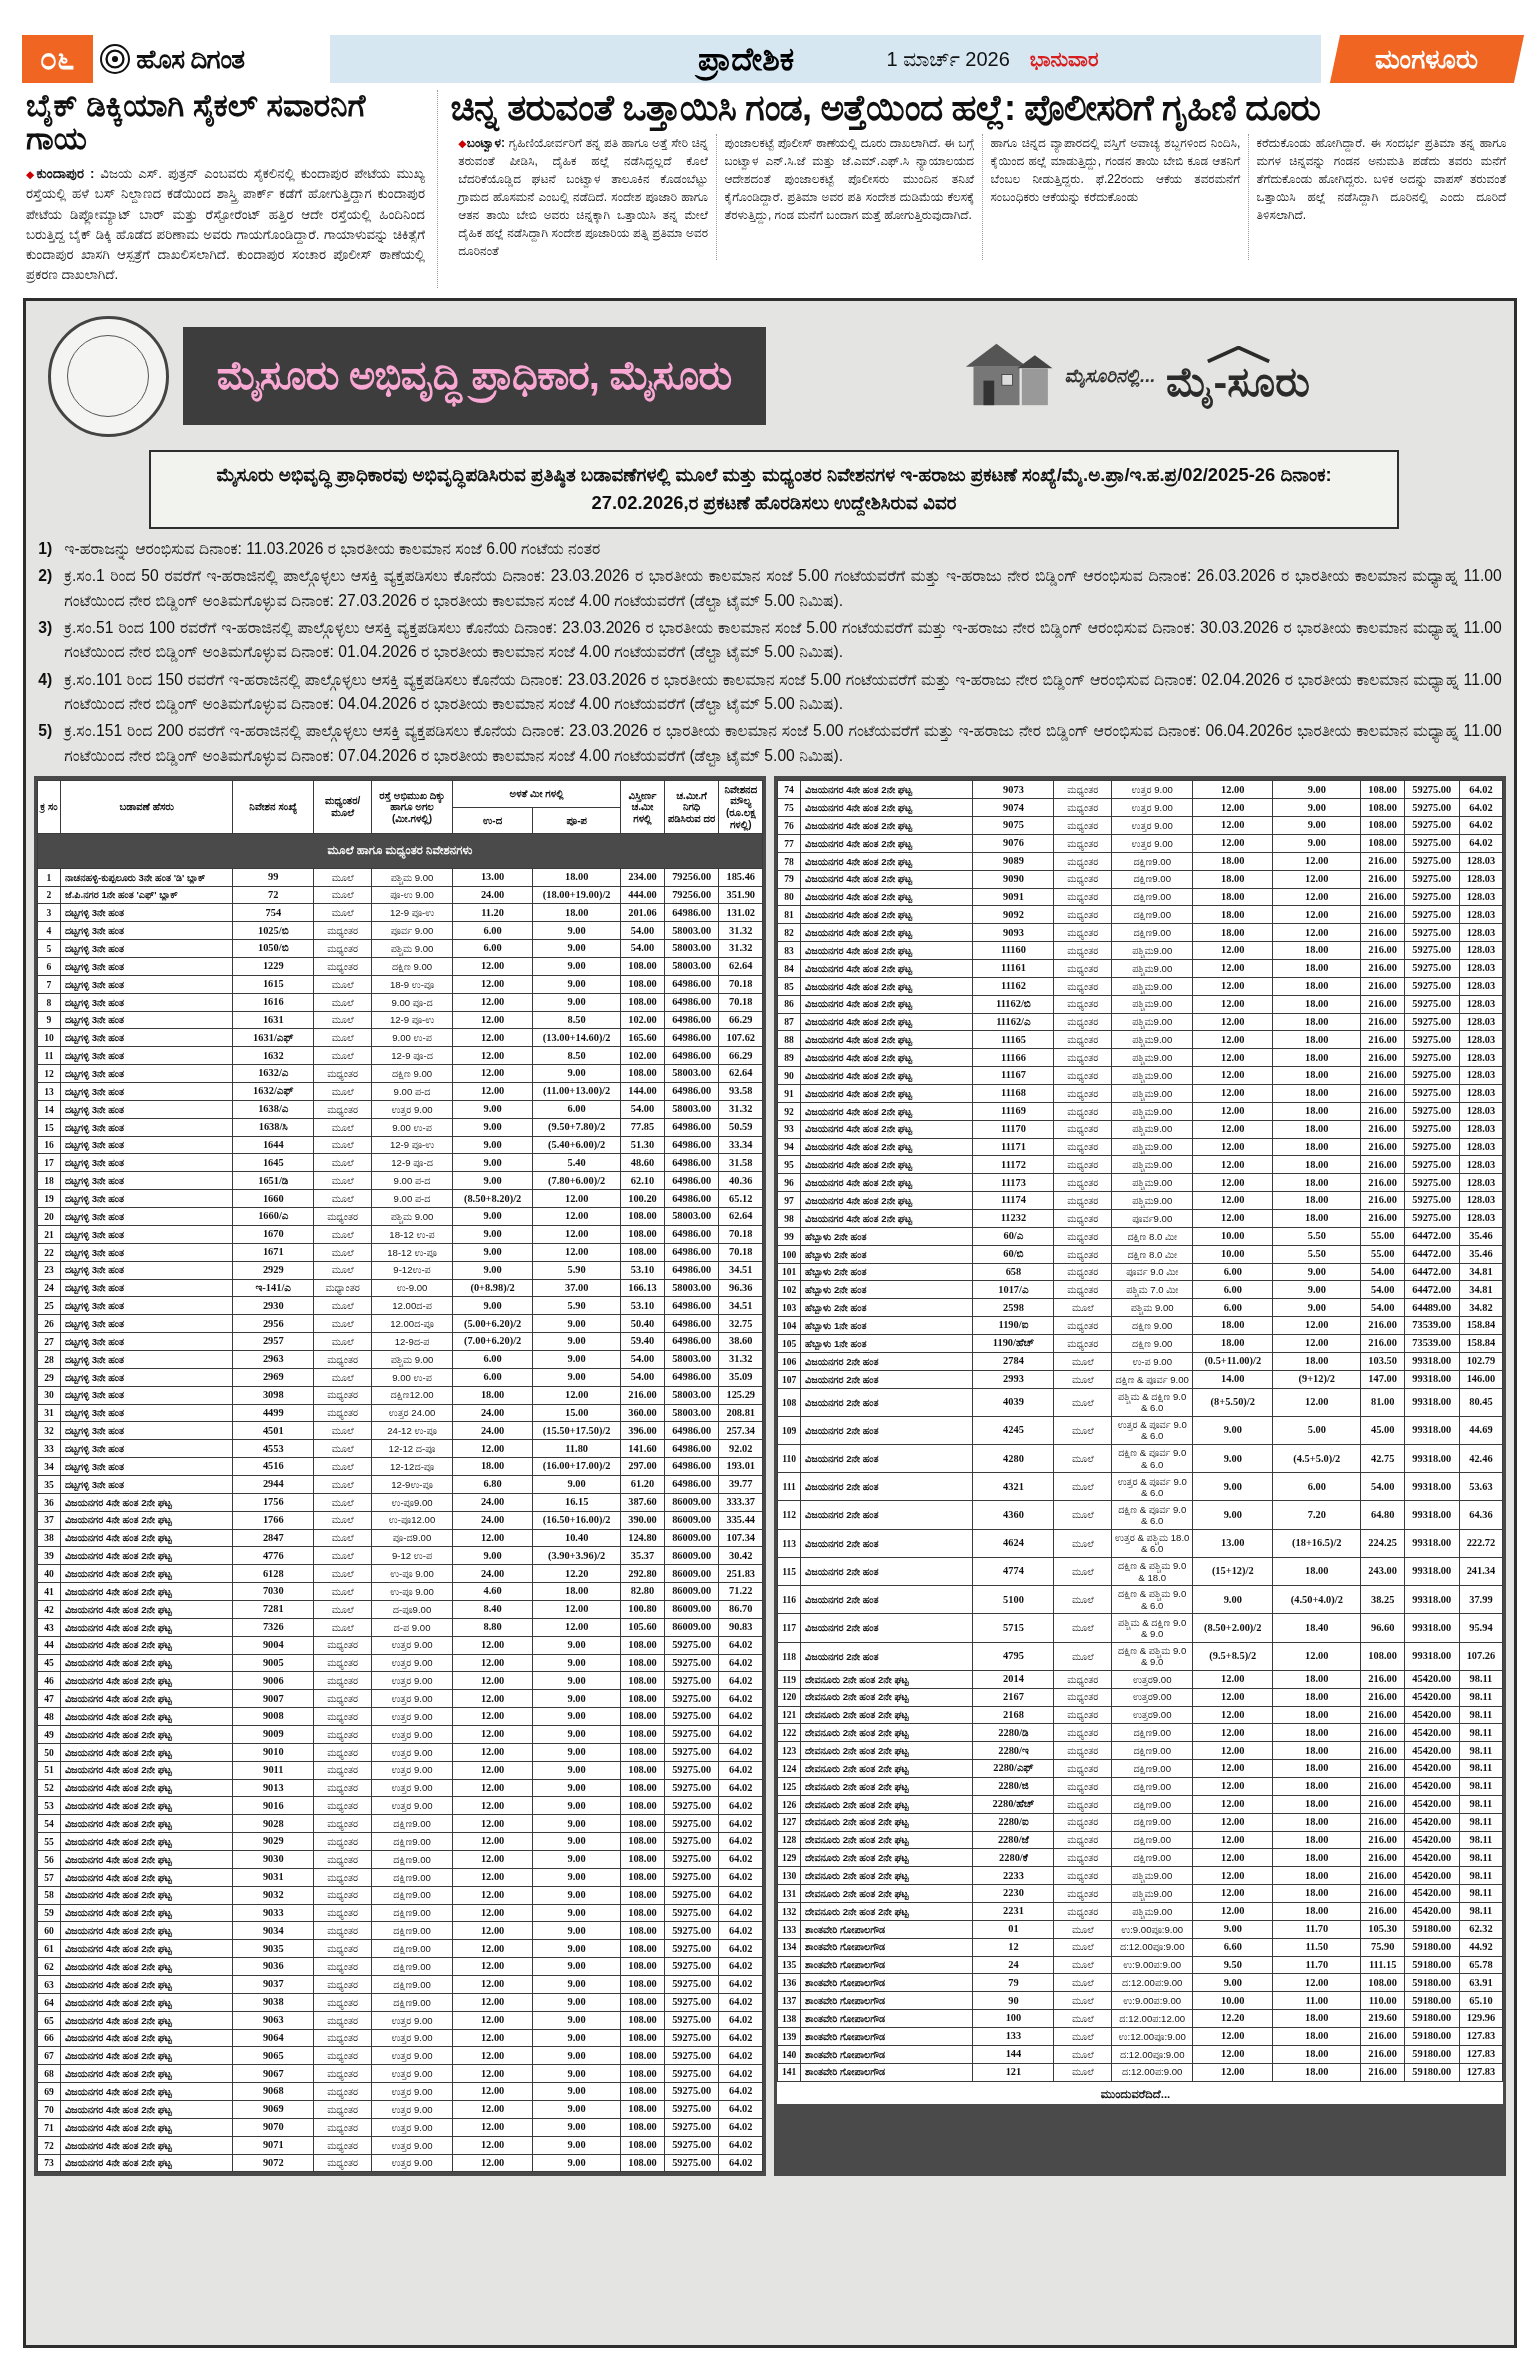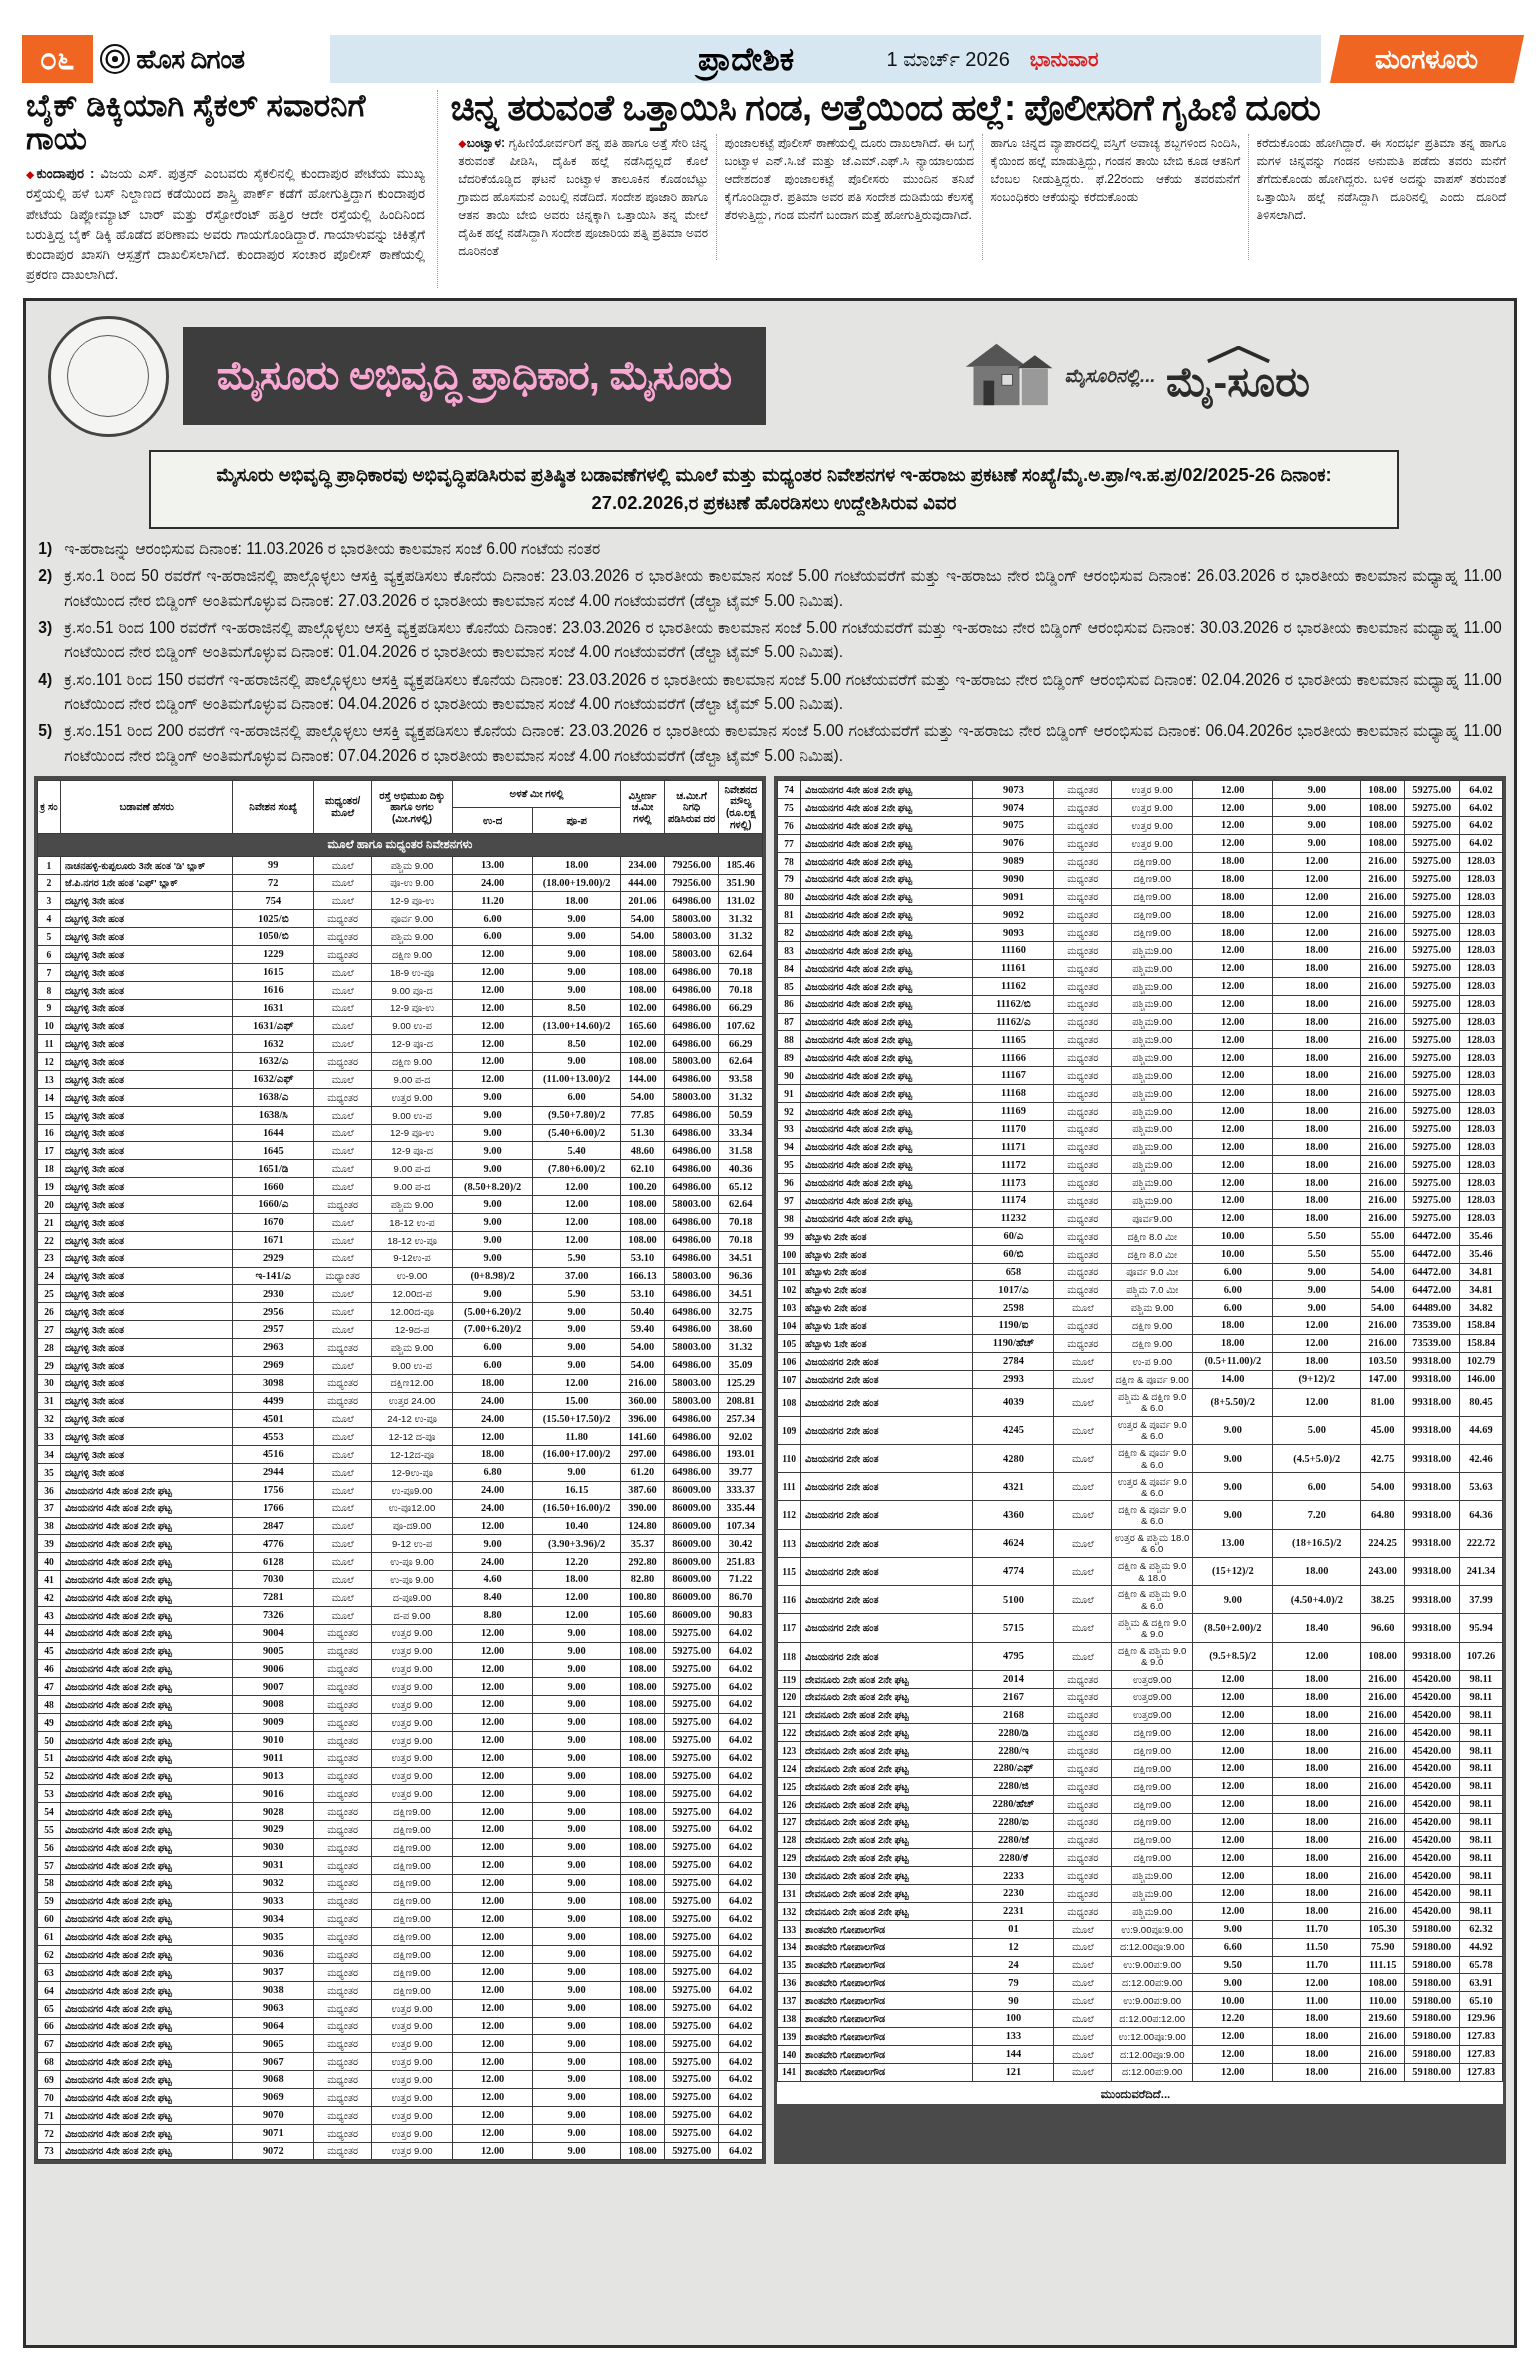--- a/index.html
+++ b/index.html
@@ -59,21 +59,21 @@
   
   .tables{display:flex;gap:7.7px;margin-top:4.6px;}
   .twrap{flex:1;background:#4a4a4a;padding:4.6px 3.1px 3.1px 3.1px;}
   table.mtable{width:100%;border-collapse:collapse;background:#fff;table-layout:fixed;}
   .mtable th,.mtable td{border:1.2px solid #3a3a3a;padding:2.3px 1.5px;text-align:center;
         font-size:9.6px;line-height:1.18;overflow:hidden;}
   .mtable th{font-weight:bold;background:#fff;font-size:10px;}
   .mtable td.name{text-align:left;padding-left:3.8px;font-weight:bold;}
   .mtable td.num{font-family:"Liberation Serif","DejaVu Serif",serif;font-weight:bold;font-size:10.4px;}
   .mtable td.sl{font-family:"Liberation Serif","DejaVu Serif",serif;font-weight:bold;}
-  .band td{background:#4a4a4a;color:#fff;font-weight:bold;font-size:11.5px;padding:4px;}
+  .band td{background:#4a4a4a;color:#fff;font-weight:bold;font-size:11.5px;padding:10px;}
   .contd td{border:none;text-align:center;font-size:11.5px;font-weight:bold;padding:6.1px 9.2px 3.1px 0;}
   col.c-sl{width:23px;} col.c-name{width:170px;} col.c-site{width:80px;} col.c-type{width:57px;}
   col.c-road{width:80px;} col.c-ud{width:79px;} col.c-pp{width:87px;} col.c-area{width:43px;}
   col.c-rate{width:54px;} col.c-val{width:43px;}
 
   .house-icon{flex:none;}
 </style>
 </head>
 <body>
 

